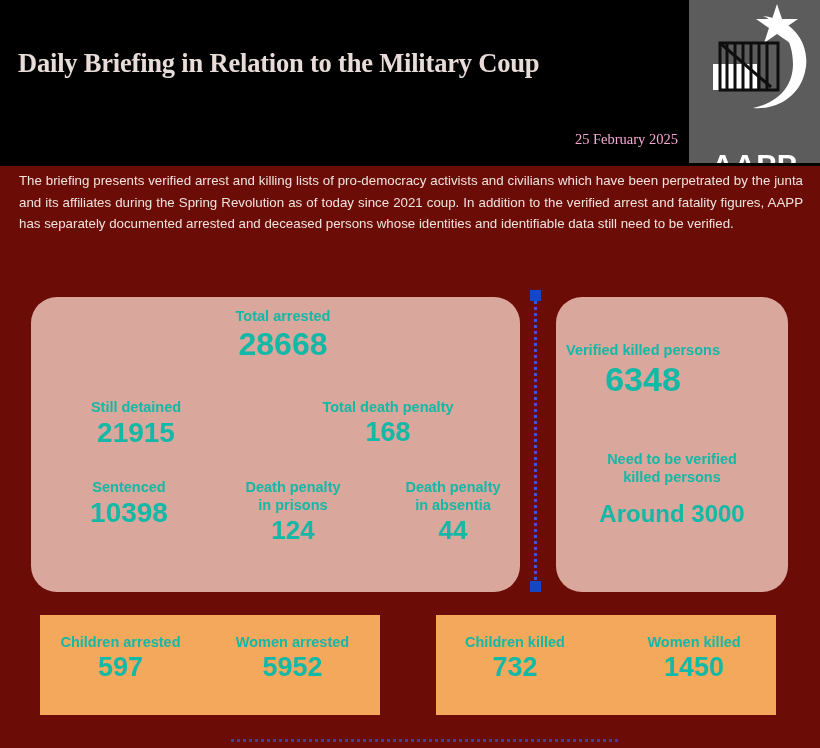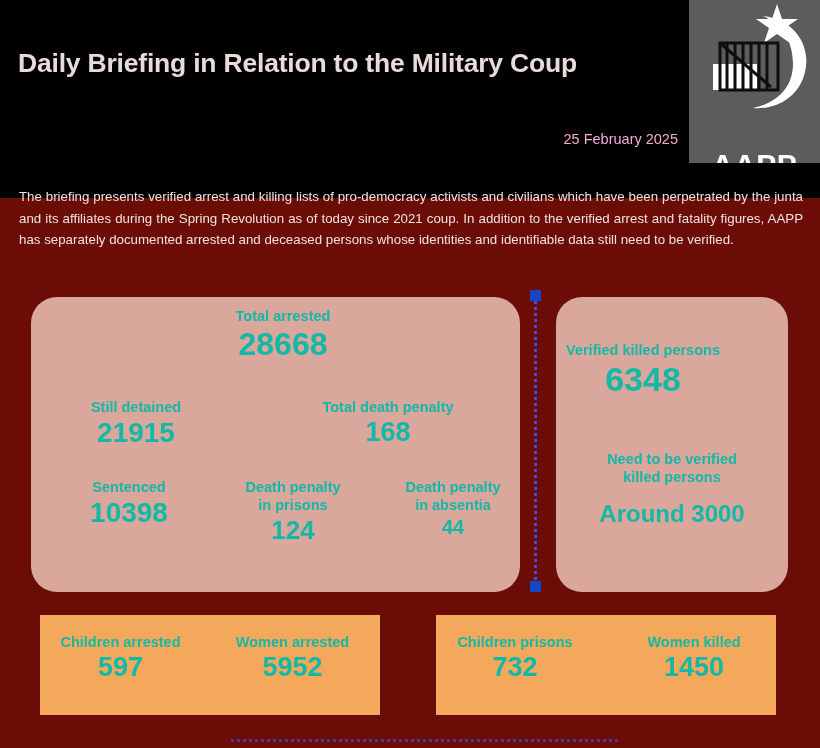--- a/index.html
+++ b/index.html
@@ -13,22 +13,23 @@
 
   #page {
     position:relative;
     width:820px; height:748px;
     background:#6b0c07;
   }
 
   
   #header {
     position:absolute; left:0; top:0;
-    width:820px; height:198px;
+    width:820px; height:166px;
     background:#000000;
+    font-family:Liberation Serif, serif;
   }
   #header-title {
     position:absolute;
     left:18px; top:48px;
     width:660px;
     color:#e8dcd8;
     font-size:26.5px;
     font-weight:bold;
     letter-spacing:-0.2px;
     line-height:1.15;
@@ -64,21 +65,21 @@
     color:#ffffff;
     font-size:30px;
     font-weight:bold;
     letter-spacing:0.5px;
     margin-top:36px;
   }
 
   
   #description {
     position:absolute;
-    left:19px; top:186px;
+    left:19px; top:170px;
     width:784px;
     color:#f0e2de;
     font-size:13.3px;
     line-height:1.62;
     text-align:justify;
   }
 
   
   .pink-card {
     position:absolute;
@@ -119,21 +120,21 @@
   #s-total-death { left:290px; top:399px; width:196px; }
   #s-total-death .stat-value { font-size:27px; }
 
   #s-sentenced { left:46px; top:479px; width:166px; }
   #s-sentenced .stat-value { font-size:28px; }
 
   #s-dp-prisons { left:220px; top:479px; width:146px; }
   #s-dp-prisons .stat-value { font-size:26px; }
 
   #s-dp-absentia { left:380px; top:479px; width:146px; }
-  #s-dp-absentia .stat-value { font-size:20px; }
+  #s-dp-absentia .stat-value { font-size:26px; }
 
   
   #s-verified-killed { left:534px; top:342px; width:218px; }
   #s-verified-killed .stat-value { font-size:34px; }
 
   #s-need-verified { left:570px; top:451px; width:204px; }
   #s-need-verified .stat-value { font-size:24px; margin-top:14px; }
 
   
   #s-children-arrested { left:44px; top:634px; width:153px; }
@@ -259,21 +260,21 @@
   </div>
 
   <div id="s-women-arrested" class="stat">
     <div class="stat-label">Women arrested</div>
     <div class="stat-value">5952</div>
   </div>
 
   <div id="killed-demo-card" class="orange-card"></div>
 
   <div id="s-children-killed" class="stat">
-    <div class="stat-label">Children prisons</div>
+    <div class="stat-label">Children killed</div>
     <div class="stat-value">732</div>
   </div>
 
   <div id="s-women-killed" class="stat">
     <div class="stat-label">Women killed</div>
     <div class="stat-value">1450</div>
   </div>
 
   <div id="v-divider"></div>
   <div id="handle-top" class="handle"></div>

